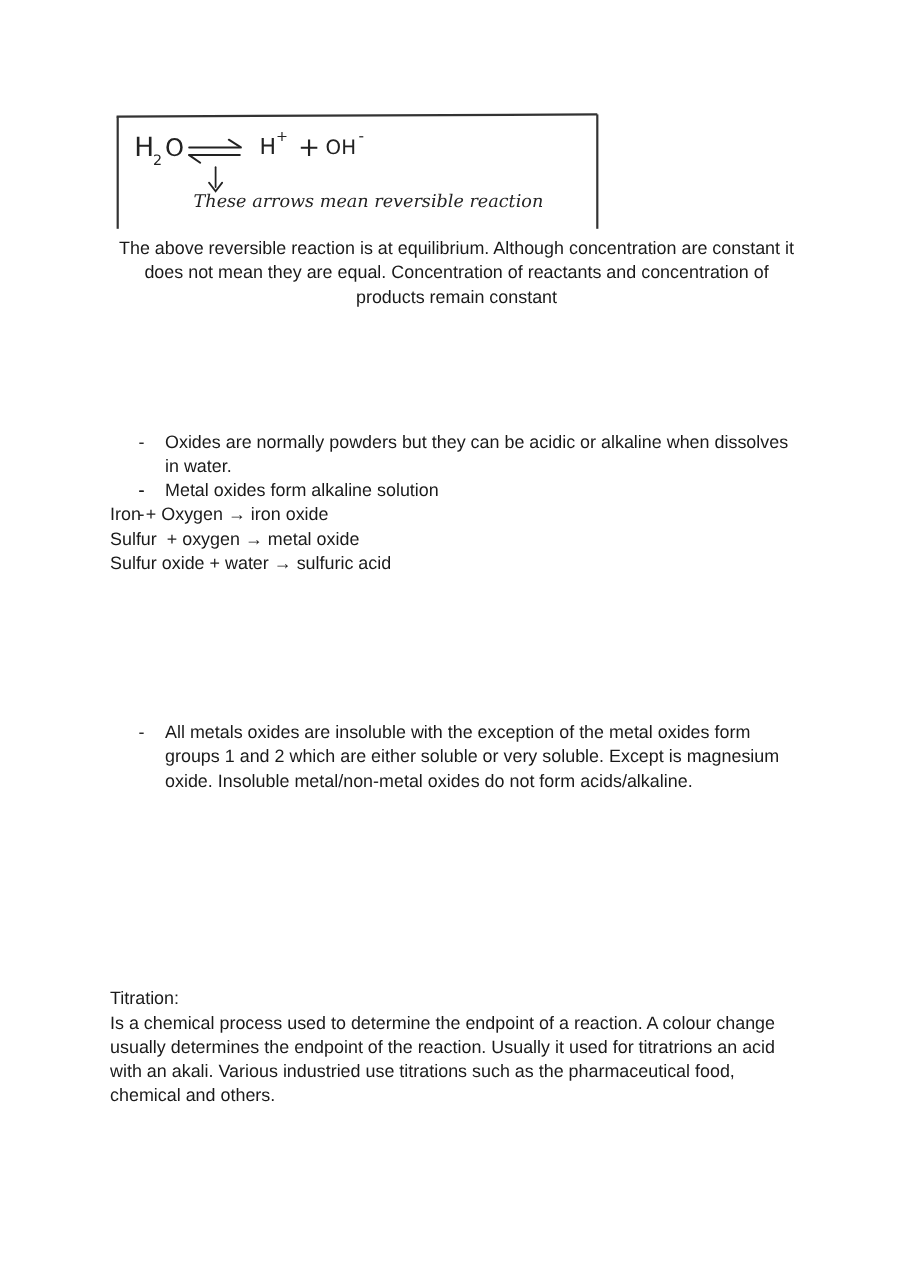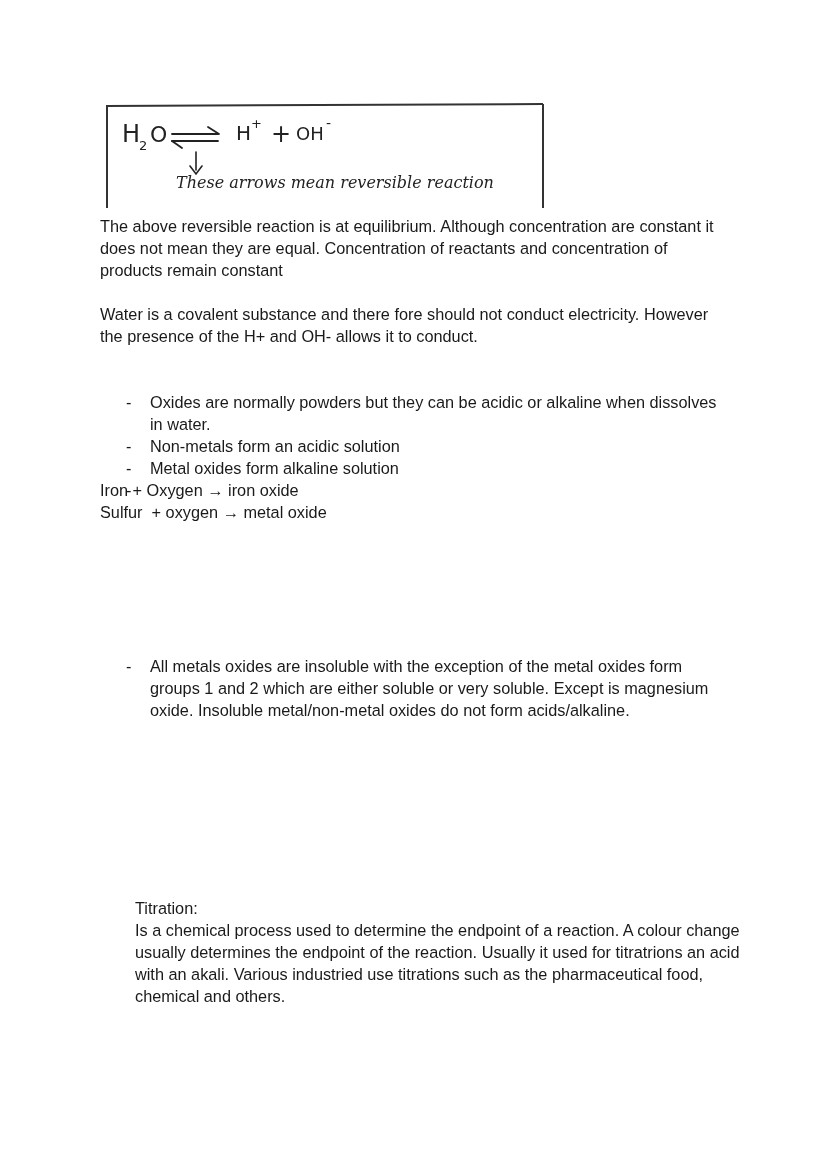--- a/index.html
+++ b/index.html
@@ -46,44 +46,44 @@
 
       <g stroke="#222" stroke-width="1.6" fill="none" stroke-linecap="round">
         <line x1="90" y1="48" x2="90" y2="66"></line>
         <polyline points="84,62 90,70 96,62"></polyline>
       </g>
 
       <text x="70" y="84" font-family="DejaVu Serif, serif" font-style="italic" font-size="16" fill="#222">These arrows mean reversible reaction</text>
     </svg>
   </div>
 
-  <div class="block" style="top:215px;">
+  <div class="block" style="top:215px;text-align:center;">
     <p>The above reversible reaction is at equilibrium. Although concentration are constant it does not mean they are equal. Concentration of reactants and concentration of products remain constant</p>
   </div>
 
   <div class="block" style="top:303px;">
-    <p>Water is a covalent substance and there fore should not conduct electricity. However the presence of the H+ and OH- allows it to conduct.</p>
   </div>
 
   <div class="block" style="top:391px;">
     <ul class="bullets">
       <li><span class="dash">-</span><span>Oxides are normally powders but they can be acidic or alkaline when dissolves in water.</span></li>
-      <li><span class="dash">-</span><span>Non-metals form an acidic solution</span></li>
+      <li><span class="dash">-</span></li>
       <li><span class="dash">-</span><span>Metal oxides form alkaline solution</span></li>
       <li><span class="dash">-</span></li>
     </ul>
     <p>Iron + Oxygen → iron oxide</p>
     <p style="white-space:pre;">Sulfur  + oxygen → metal oxide</p>
+    <p>Sulfur oxide + water → sulfuric acid</p>
   </div>
 
   <div class="block" style="top:655px;">
     <ul class="bullets">
       <li><span class="dash">-</span><span>All metals oxides are insoluble with the exception of the metal oxides form groups 1 and 2 which are either soluble or very soluble. Except is magnesium oxide. Insoluble metal/non-metal oxides do not form acids/alkaline.</span></li>
     </ul>
   </div>
 
 
-  <div class="block" style="top:897px;margin-left:35px;">
+  <div class="block" style="top:897px;">
     <p>Titration:</p>
     <p>Is a chemical process used to determine the endpoint of a reaction. A colour change usually determines the endpoint of the reaction. Usually it used for titratrions an acid with an akali. Various industried use titrations such as the pharmaceutical food, chemical and others.</p>
   </div>
 
 </div>
 
 </body></html>

